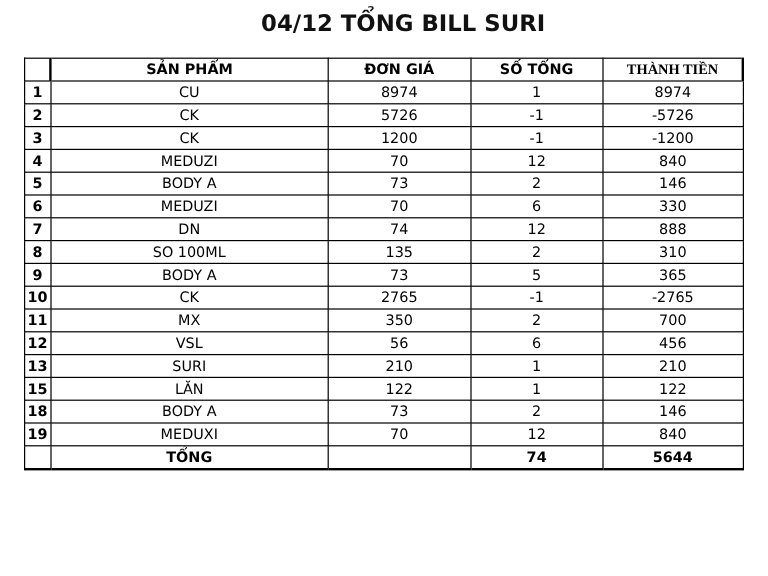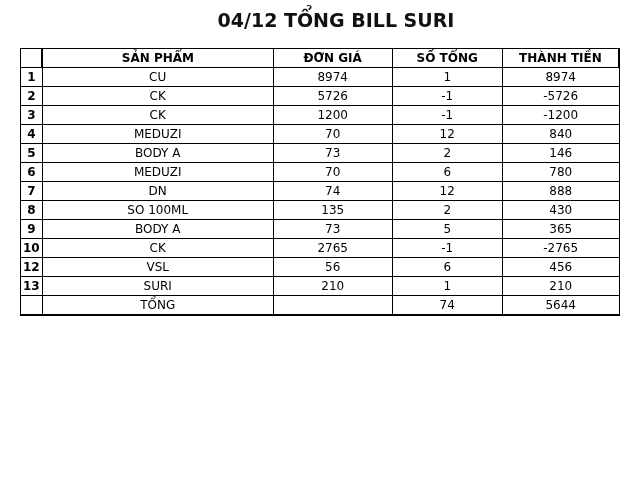--- a/index.html
+++ b/index.html
@@ -49,31 +49,31 @@
     border: none;
     background: #ffffff;
   }
   td.head {
     background: #d9d9d9;
     font-weight: bold;
     font-size: 12.5px;
     border-top: 2px solid #000000;
   }
   td.head.first { border-left: 2px solid #000000; }
-  td.head.last  { border-right: 2px solid #000000; }
+  td.head.last  { border-right: 2px solid #000000; font-family: Liberation Serif, serif; }
   td.num {
     background: #d9d9d9;
     font-weight: bold;
     font-size: 11.5px;
     border-left: 2px solid #000000;
     width: 16px;
   }
   td.last { border-right: 2px solid #000000; }
   tr.total-row td { border-bottom: 2px solid #000000; }
-  td.bold { font-weight: normal; margin-left: 28px; }
+  td.bold { font-weight: bold; margin-left: 28px; }
   col.c-num   { width: 16px; }
   col.c-prod  { width: 231px; }
   col.c-price { width: 119px; }
   col.c-qty   { width: 110px; }
   col.c-amt   { width: 117px; }
 </style>
 </head>
 <body>
 
 <div class="page">
@@ -136,77 +136,105 @@
       <td>73</td>
       <td>2</td>
       <td class="last">146</td>
     </tr>
 
     <tr>
       <td class="num">6</td>
       <td>MEDUZI</td>
       <td>70</td>
       <td>6</td>
-      <td class="last">780</td>
+      <td class="last">330</td>
     </tr>
 
     <tr>
       <td class="num">7</td>
       <td>DN</td>
       <td>74</td>
       <td>12</td>
       <td class="last">888</td>
     </tr>
 
     <tr>
       <td class="num">8</td>
       <td>SO 100ML</td>
       <td>135</td>
       <td>2</td>
-      <td class="last">430</td>
+      <td class="last">310</td>
     </tr>
 
     <tr>
       <td class="num">9</td>
       <td>BODY A</td>
       <td>73</td>
       <td>5</td>
       <td class="last">365</td>
     </tr>
 
     <tr>
       <td class="num">10</td>
       <td>CK</td>
       <td>2765</td>
       <td>-1</td>
       <td class="last">-2765</td>
     </tr>
 
+    <tr>
+      <td class="num">11</td>
+      <td>MX</td>
+      <td>350</td>
+      <td>2</td>
+      <td class="last">700</td>
+    </tr>
 
     <tr>
       <td class="num">12</td>
       <td>VSL</td>
       <td>56</td>
       <td>6</td>
       <td class="last">456</td>
     </tr>
 
     <tr>
       <td class="num">13</td>
       <td>SURI</td>
       <td>210</td>
       <td>1</td>
       <td class="last">210</td>
     </tr>
 
 
-
-
-
-
+    <tr>
+      <td class="num">15</td>
+      <td>LĂN</td>
+      <td>122</td>
+      <td>1</td>
+      <td class="last">122</td>
+    </tr>
+
+
+
+    <tr>
+      <td class="num">18</td>
+      <td>BODY A</td>
+      <td>73</td>
+      <td>2</td>
+      <td class="last">146</td>
+    </tr>
+
+    <tr>
+      <td class="num">19</td>
+      <td>MEDUXI</td>
+      <td>70</td>
+      <td>12</td>
+      <td class="last">840</td>
+    </tr>
   </tbody>
     <tbody>
       <tr class="total-row">
         <td class="num"></td>
         <td class="bold">TỔNG</td>
         <td></td>
         <td class="bold">74</td>
         <td class="bold last">5644</td>
       </tr>
     </tbody>

